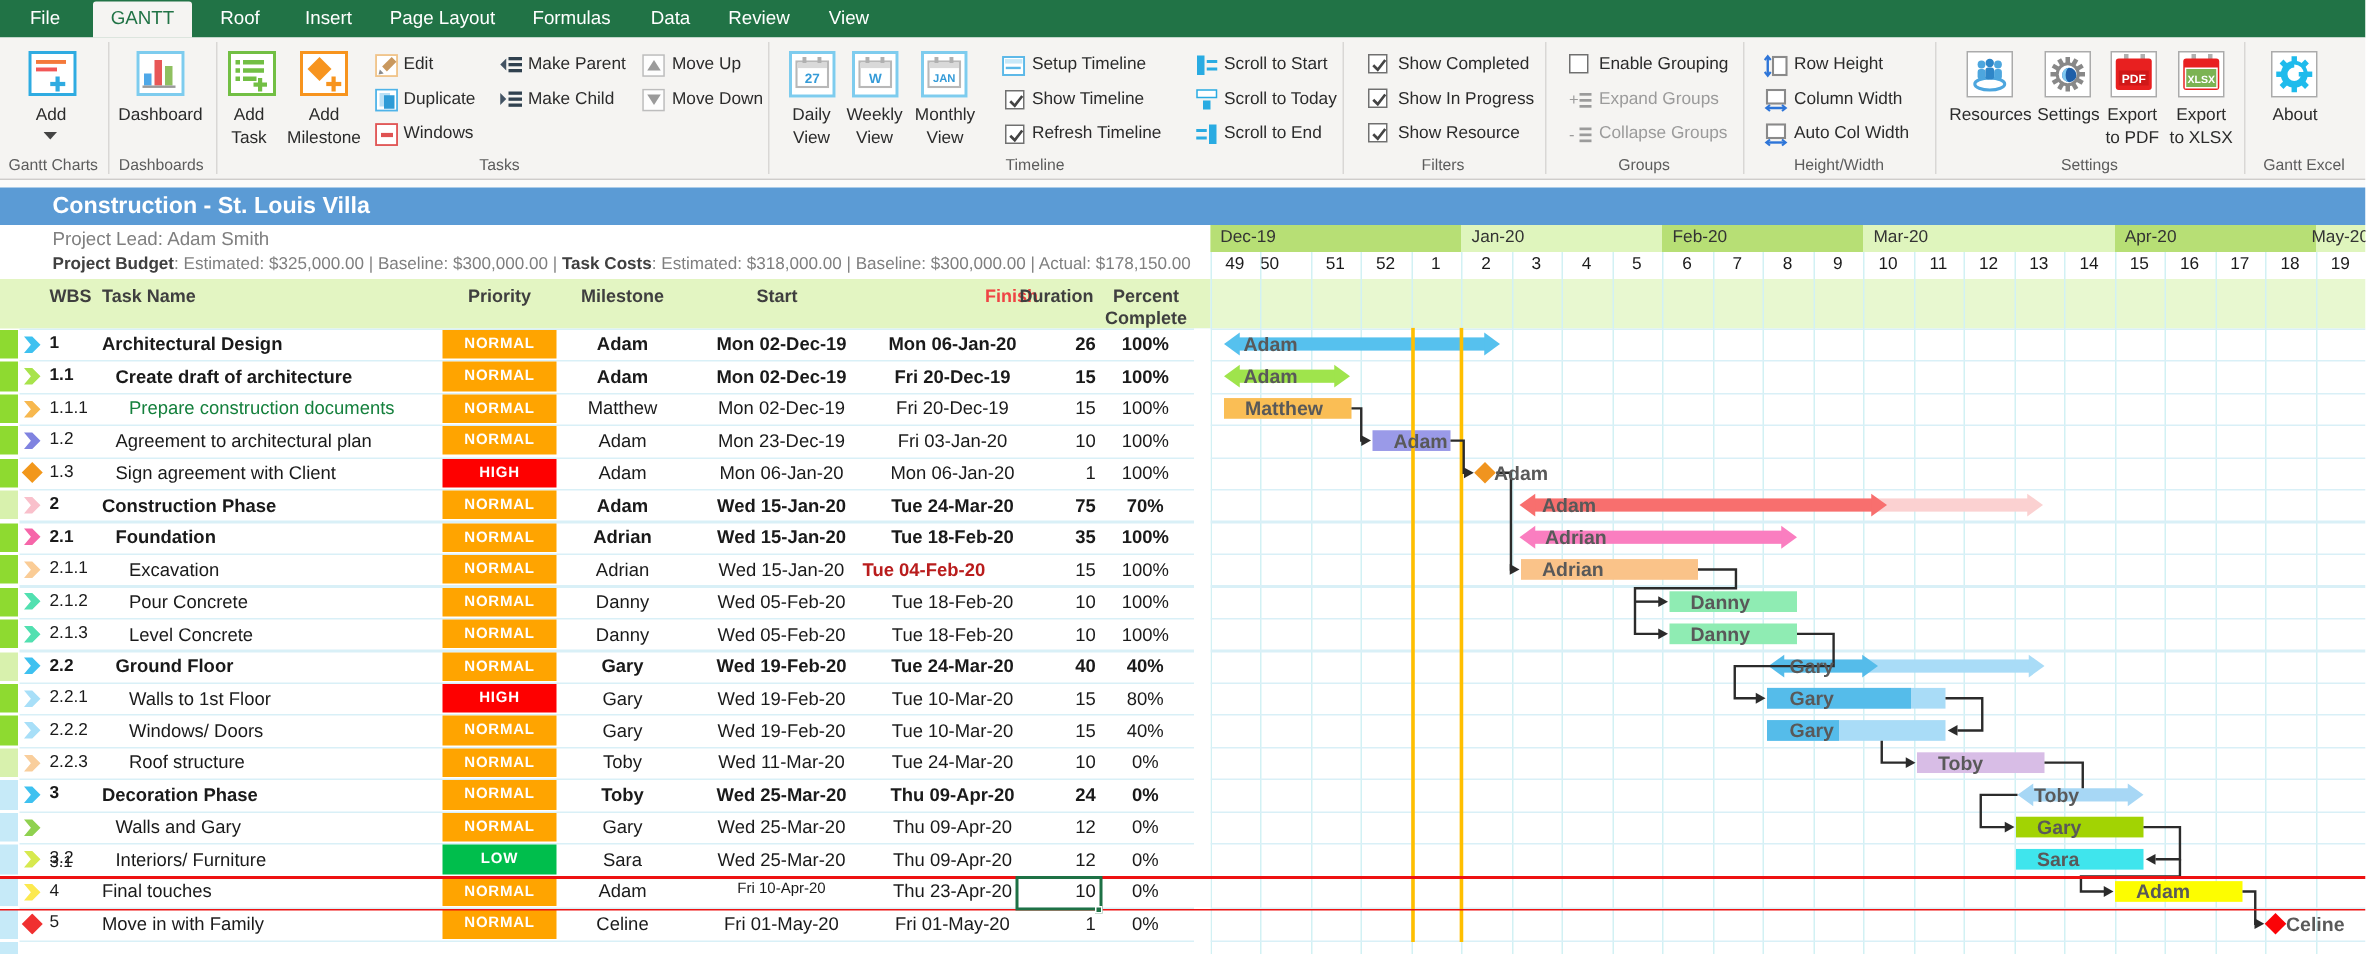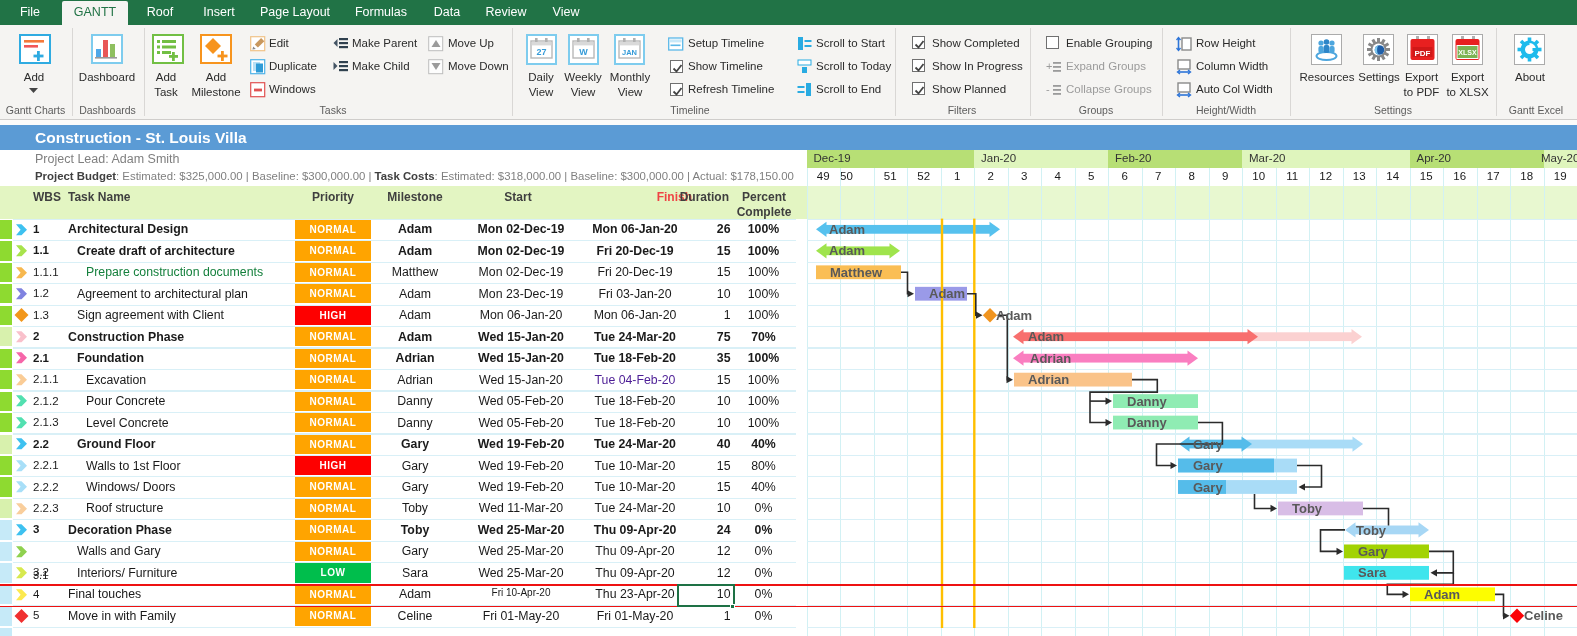--- a/index.html
+++ b/index.html
@@ -176,21 +176,21 @@
       <path d="M2.5,6.5 L5.5,9.5 L10.5,3" stroke="#444" stroke-width="1.8" fill="none"></path>
     </svg></div>
 <div class="ab slabel" style="left:932px;top:37px">Show Completed</div>
 <div class="ab cb" style="left:912px;top:59px"><svg width="13" height="13">
       <path d="M2.5,6.5 L5.5,9.5 L10.5,3" stroke="#444" stroke-width="1.8" fill="none"></path>
     </svg></div>
 <div class="ab slabel" style="left:932px;top:60px">Show In Progress</div>
 <div class="ab cb" style="left:912px;top:82px"><svg width="13" height="13">
       <path d="M2.5,6.5 L5.5,9.5 L10.5,3" stroke="#444" stroke-width="1.8" fill="none"></path>
     </svg></div>
-<div class="ab slabel" style="left:932px;top:83px">Show Planned</div>
+<div class="ab slabel" style="left:932px;top:83px">Show Resource</div>
 <div class="ab cb" style="left:1046px;top:36px"></div>
 <div class="ab slabel" style="left:1066px;top:37px">Enable Grouping</div>
 <svg class="ab" style="left:1046px;top:59px" width="16" height="16">
     <text x="0" y="11" font-size="11" fill="#9b9b9b" font-family="Liberation Sans">+</text>
     <rect x="7" y="3" width="8" height="1.8" fill="#9b9b9b"></rect>
     <rect x="7" y="7" width="8" height="1.8" fill="#9b9b9b"></rect>
     <rect x="7" y="11" width="8" height="1.8" fill="#9b9b9b"></rect>
   </svg>
 <div class="ab slabel" style="left:1066px;top:60px;color:#9b9b9b">Expand Groups</div>
 <svg class="ab" style="left:1046px;top:82px" width="16" height="16">
@@ -451,21 +451,21 @@
 <div class="ab" style="left:703.5px;top:351.2px;width:120px;text-align:center;font-size:12.3px;font-weight:bold;color:#1a1a1a">100%</div>
 <div class="ab" style="left:0;top:370.1px;width:11.5px;height:19.3px;background:#8EDA30"></div>
 <svg class="ab" style="left:16px;top:373.8px" width="12" height="12">
     <path d="M0,0.3 L5.5,0.3 L11,5.8 L5.5,11.3 L0,11.3 L4.6,5.8 Z" fill="#FACC96"></path>
   </svg>
 <div class="ab" style="left:33px;top:373.1px;font-size:11.5px;font-weight:normal;color:#1a1a1a">2.1.1</div>
 <div class="ab" style="left:86px;top:372.6px;font-size:12.3px;font-weight:normal;color:#1a1a1a;white-space:nowrap">Excavation</div>
 <div class="ab" style="left:295px;top:370.1px;width:76px;height:19.3px;background:#FFA400;color:#fff;font-size:10px;font-weight:bold;text-align:center;line-height:19.3px;letter-spacing:0.5px">NORMAL</div>
 <div class="ab" style="left:365px;top:372.6px;width:100px;text-align:center;font-size:12.3px;font-weight:normal;color:#1a1a1a">Adrian</div>
 <div class="ab" style="left:461px;top:372.6px;width:120px;text-align:center;font-size:12.3px;font-weight:normal;color:#1a1a1a">Wed 15-Jan-20</div>
-<div class="ab" style="left:575px;top:372.6px;width:120px;text-align:center;font-size:12.3px;font-weight:normal;color:#4c1d95">Tue 04-Feb-20</div>
+<div class="ab" style="left:575px;top:372.6px;width:120px;font-size:12.3px;font-weight:bold;color:#b91c1c">Tue 04-Feb-20</div>
 <div class="ab" style="left:610.5px;top:372.6px;width:120px;text-align:right;font-size:12.3px;font-weight:normal;color:#1a1a1a">15</div>
 <div class="ab" style="left:703.5px;top:372.6px;width:120px;text-align:center;font-size:12.3px;font-weight:normal;color:#1a1a1a">100%</div>
 <div class="ab" style="left:0;top:391.6px;width:11.5px;height:19.3px;background:#8EDA30"></div>
 <svg class="ab" style="left:16px;top:395.3px" width="12" height="12">
     <path d="M0,0.3 L5.5,0.3 L11,5.8 L5.5,11.3 L0,11.3 L4.6,5.8 Z" fill="#52E0B0"></path>
   </svg>
 <div class="ab" style="left:33px;top:394.6px;font-size:11.5px;font-weight:normal;color:#1a1a1a">2.1.2</div>
 <div class="ab" style="left:86px;top:394.1px;font-size:12.3px;font-weight:normal;color:#1a1a1a;white-space:nowrap">Pour Concrete</div>
 <div class="ab" style="left:295px;top:391.6px;width:76px;height:19.3px;background:#FFA400;color:#fff;font-size:10px;font-weight:bold;text-align:center;line-height:19.3px;letter-spacing:0.5px">NORMAL</div>
 <div class="ab" style="left:365px;top:394.1px;width:100px;text-align:center;font-size:12.3px;font-weight:normal;color:#1a1a1a">Danny</div>

